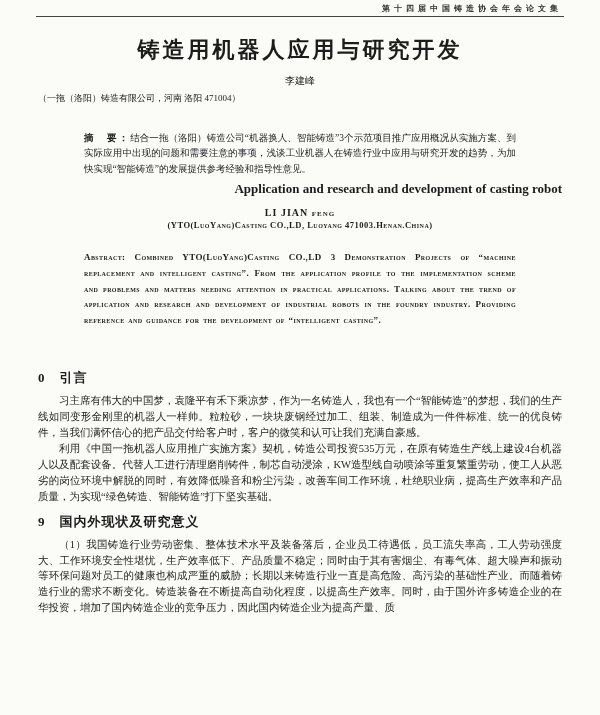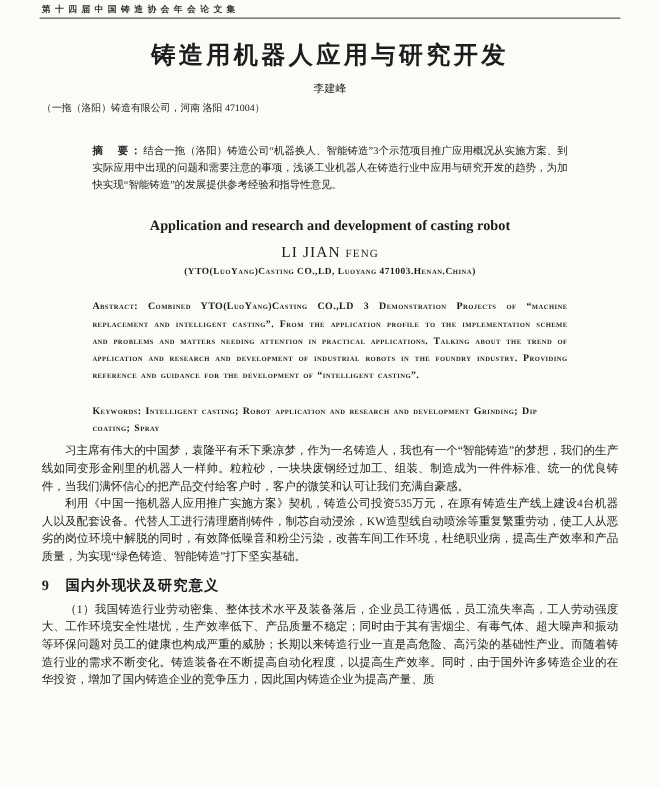--- a/index.html
+++ b/index.html
@@ -8,21 +8,21 @@
     width:600px; height:715px;
     margin:0 auto;
     background:#fbfbf8;
     color:#1c1c1c;
     font-family:"Liberation Serif","DejaVu Serif",serif;
     box-sizing:border-box;
     padding:3px 38px 0 38px;
     overflow:hidden;
   }
   .running-head {
-    text-align:left;
+    text-align:right;
     font-size:8px;
     letter-spacing:4px;
     color:#333;
     font-weight:bold;
   }
   .head-rule {
     border:0;
     border-top:1px solid #444;
     margin:2px -2px 0 -2px;
   }
@@ -49,30 +49,30 @@
     line-height:1.62;
     text-align:justify;
   }
   .abstract-zh .lbl { font-weight:bold; letter-spacing:2px; }
   .keywords-zh {
     margin:21px 46px 0 46px;
     font-size:9.5px;
   }
   .keywords-zh .lbl { font-weight:bold; }
   .en-title {
-    margin-top:20px;
-    text-align:center;
+    margin-top:4px;
+    text-align:right;
     font-size:13px;
     font-weight:bold;
   }
   .en-author {
     margin-top:10px;
     text-align:center;
-    font-size:14px;
-    font-weight:normal;
+    font-size:10px;
+    font-weight:bold;
     font-variant:small-caps;
     letter-spacing:1px;
   }
   .en-affil {
     margin-top:2px;
     text-align:center;
     font-size:8.5px;
     font-weight:bold;
     font-variant:small-caps;
     letter-spacing:.5px;
@@ -127,21 +127,21 @@
 
   <p class="abstract-zh"><span class="lbl">摘　要：</span><span>结合一拖（洛阳）铸造公司“机器换人、智能铸造”3个示范项目推广应用概况从实施方案、到实际应用中出现的问题和需要注意的事项，浅谈工业机器人在铸造行业中应用与研究开发的趋势，为加快实现“智能铸造”的发展提供参考经验和指导性意见。</span></p>
 
 
   <div class="en-title">Application and research and development of casting robot</div>
   <div class="en-author">LI JIAN feng</div>
   <div class="en-affil">(YTO(LuoYang)Casting CO.,LD, Luoyang 471003.Henan.China)</div>
 
   <p class="en-abstract"><span>Abstract:</span> <span>Combined YTO(LuoYang)Casting CO.,LD 3 Demonstration Projects of “machine replacement and intelligent casting”. From the application profile to the implementation scheme and problems and matters needing attention in practical applications. Talking about the trend of application and research and development of industrial robots in the foundry industry. Providing reference and guidance for the development of “intelligent casting”.</span></p>
 
-  <p class="en-keywords"><span>Keywords:</span> <span>Intelligent casting; Robot application and research and development Grinding; Dip coating; Spray</span></p>
 
+  <h2 class="sec-heading">0　引言</h2>
   <p class="body-para">习主席有伟大的中国梦，袁隆平有禾下乘凉梦，作为一名铸造人，我也有一个“智能铸造”的梦想，我们的生产线如同变形金刚里的机器人一样帅。粒粒砂，一块块废钢经过加工、组装、制造成为一件件标准、统一的优良铸件，当我们满怀信心的把产品交付给客户时，客户的微笑和认可让我们充满自豪感。</p>
   <p class="body-para">利用《中国一拖机器人应用推广实施方案》契机，铸造公司投资535万元，在原有铸造生产线上建设4台机器人以及配套设备。代替人工进行清理磨削铸件，制芯自动浸涂，KW造型线自动喷涂等重复繁重劳动，使工人从恶劣的岗位环境中解脱的同时，有效降低噪音和粉尘污染，改善车间工作环境，杜绝职业病，提高生产效率和产品质量，为实现“绿色铸造、智能铸造”打下坚实基础。</p>
 
   <h2 class="sec-heading second">9　国内外现状及研究意义</h2>
   <p class="body-para">（1）我国铸造行业劳动密集、整体技术水平及装备落后，企业员工待遇低，员工流失率高，工人劳动强度大、工作环境安全性堪忧，生产效率低下、产品质量不稳定；同时由于其有害烟尘、有毒气体、超大噪声和振动等环保问题对员工的健康也构成严重的威胁；长期以来铸造行业一直是高危险、高污染的基础性产业。而随着铸造行业的需求不断变化。铸造装备在不断提高自动化程度，以提高生产效率。同时，由于国外许多铸造企业的在华投资，增加了国内铸造企业的竞争压力，因此国内铸造企业为提高产量、质</p>
 
 </div>
 
 </body></html>

